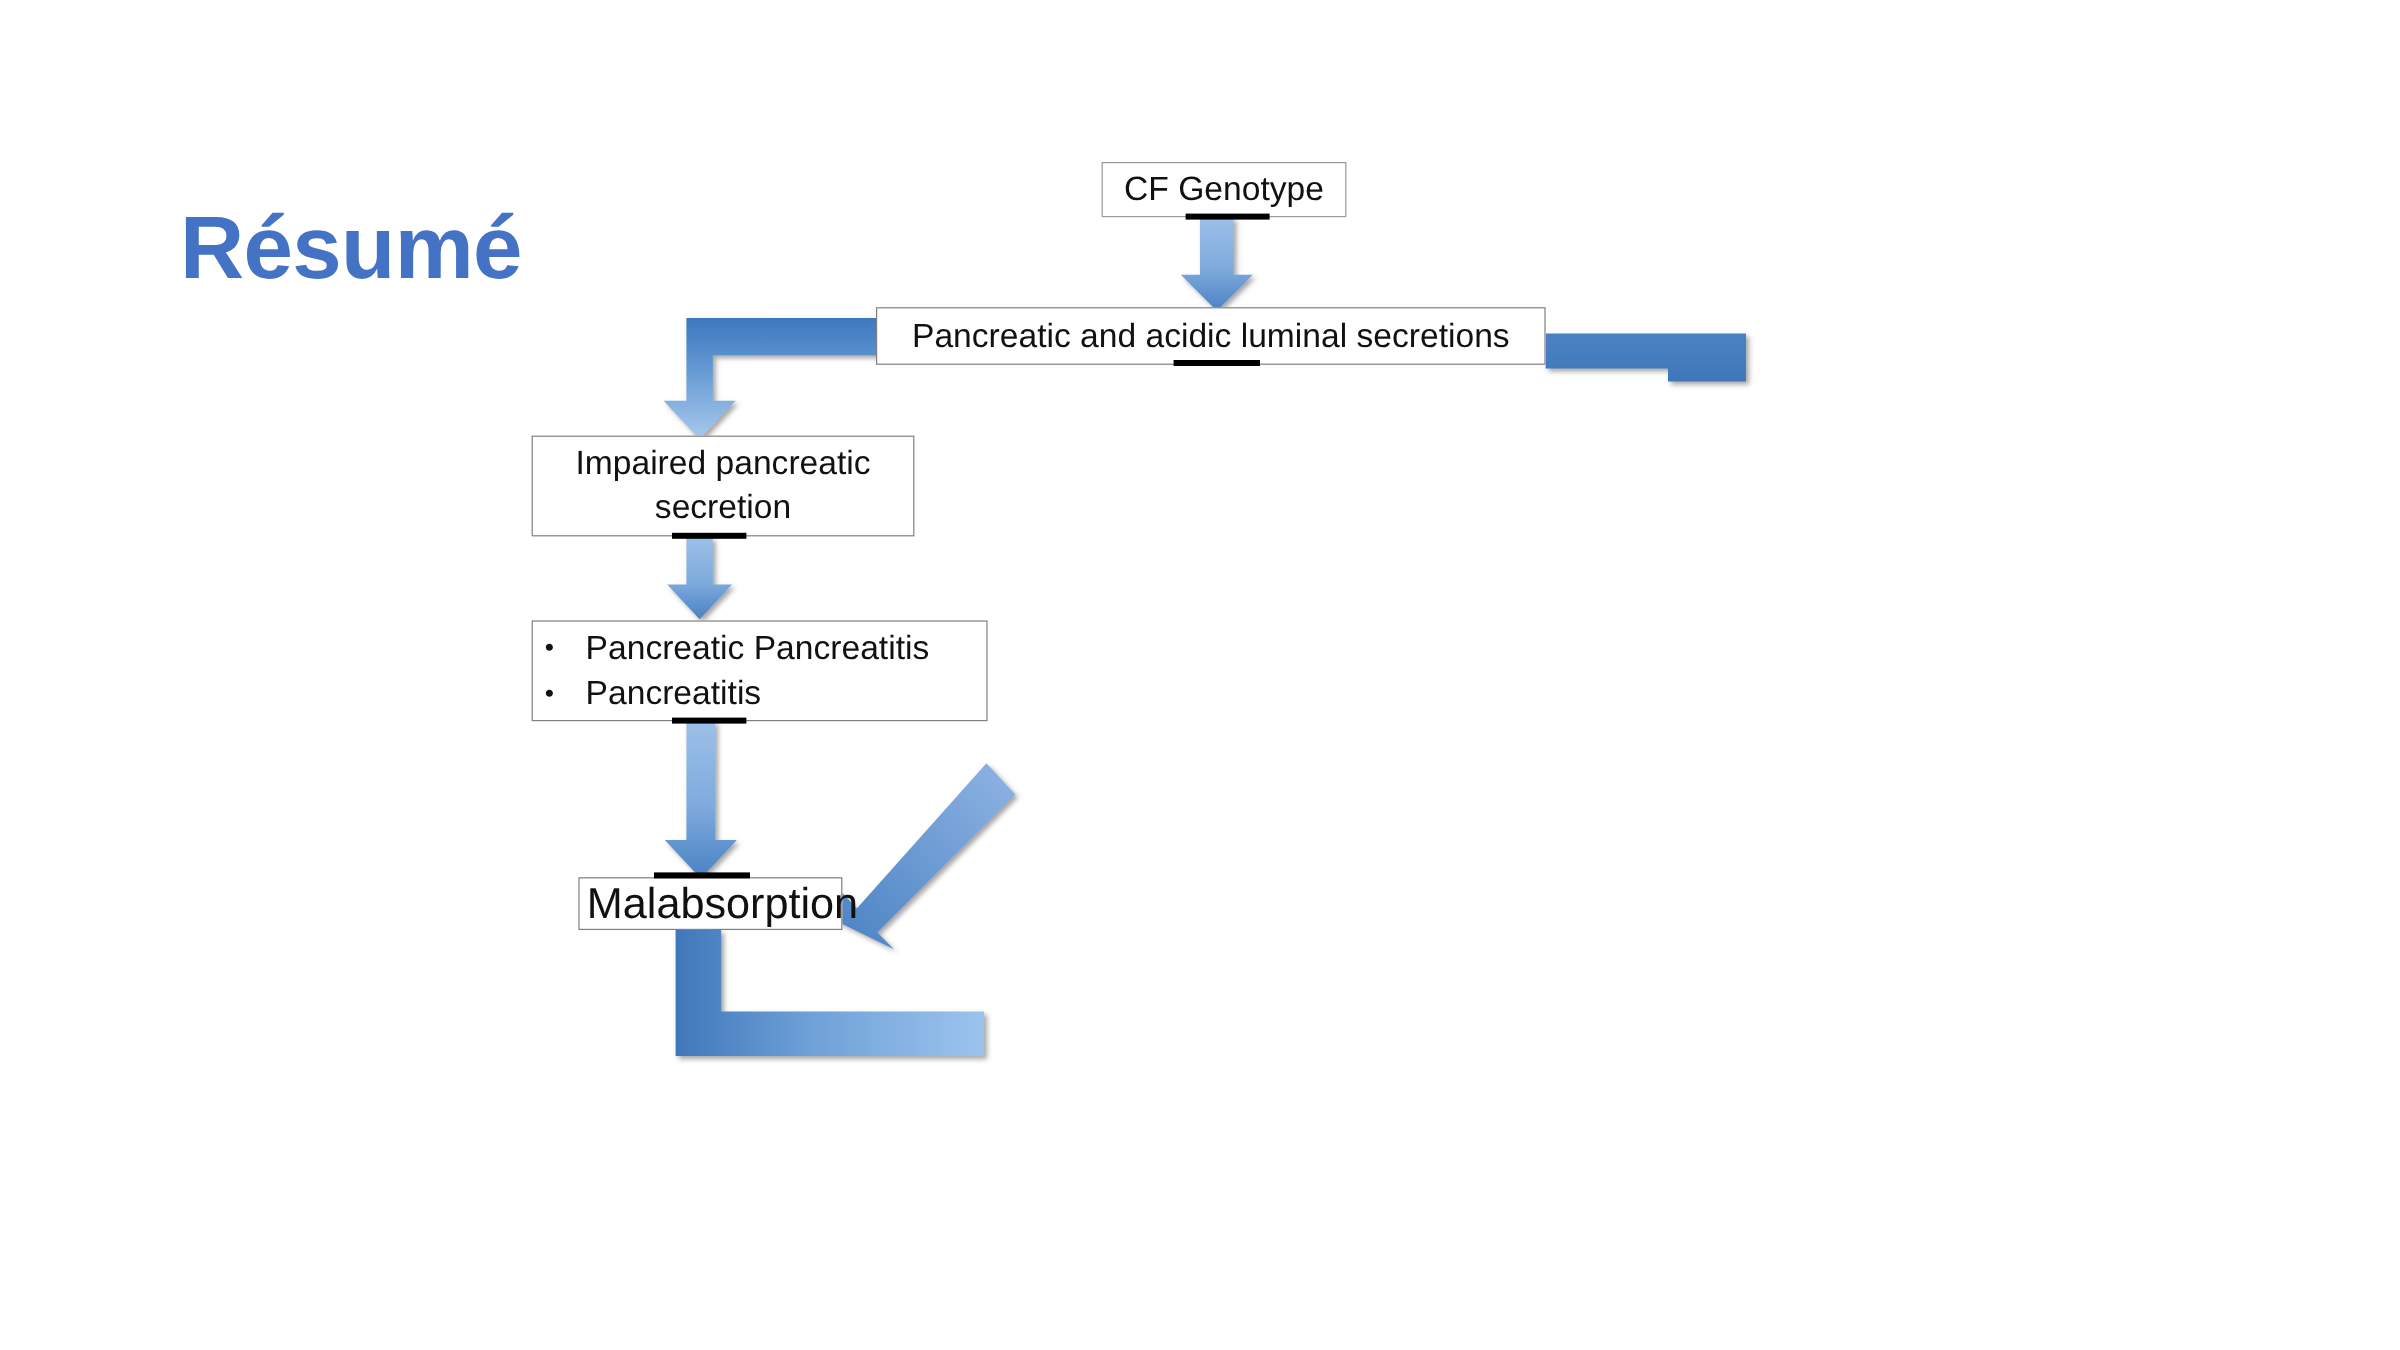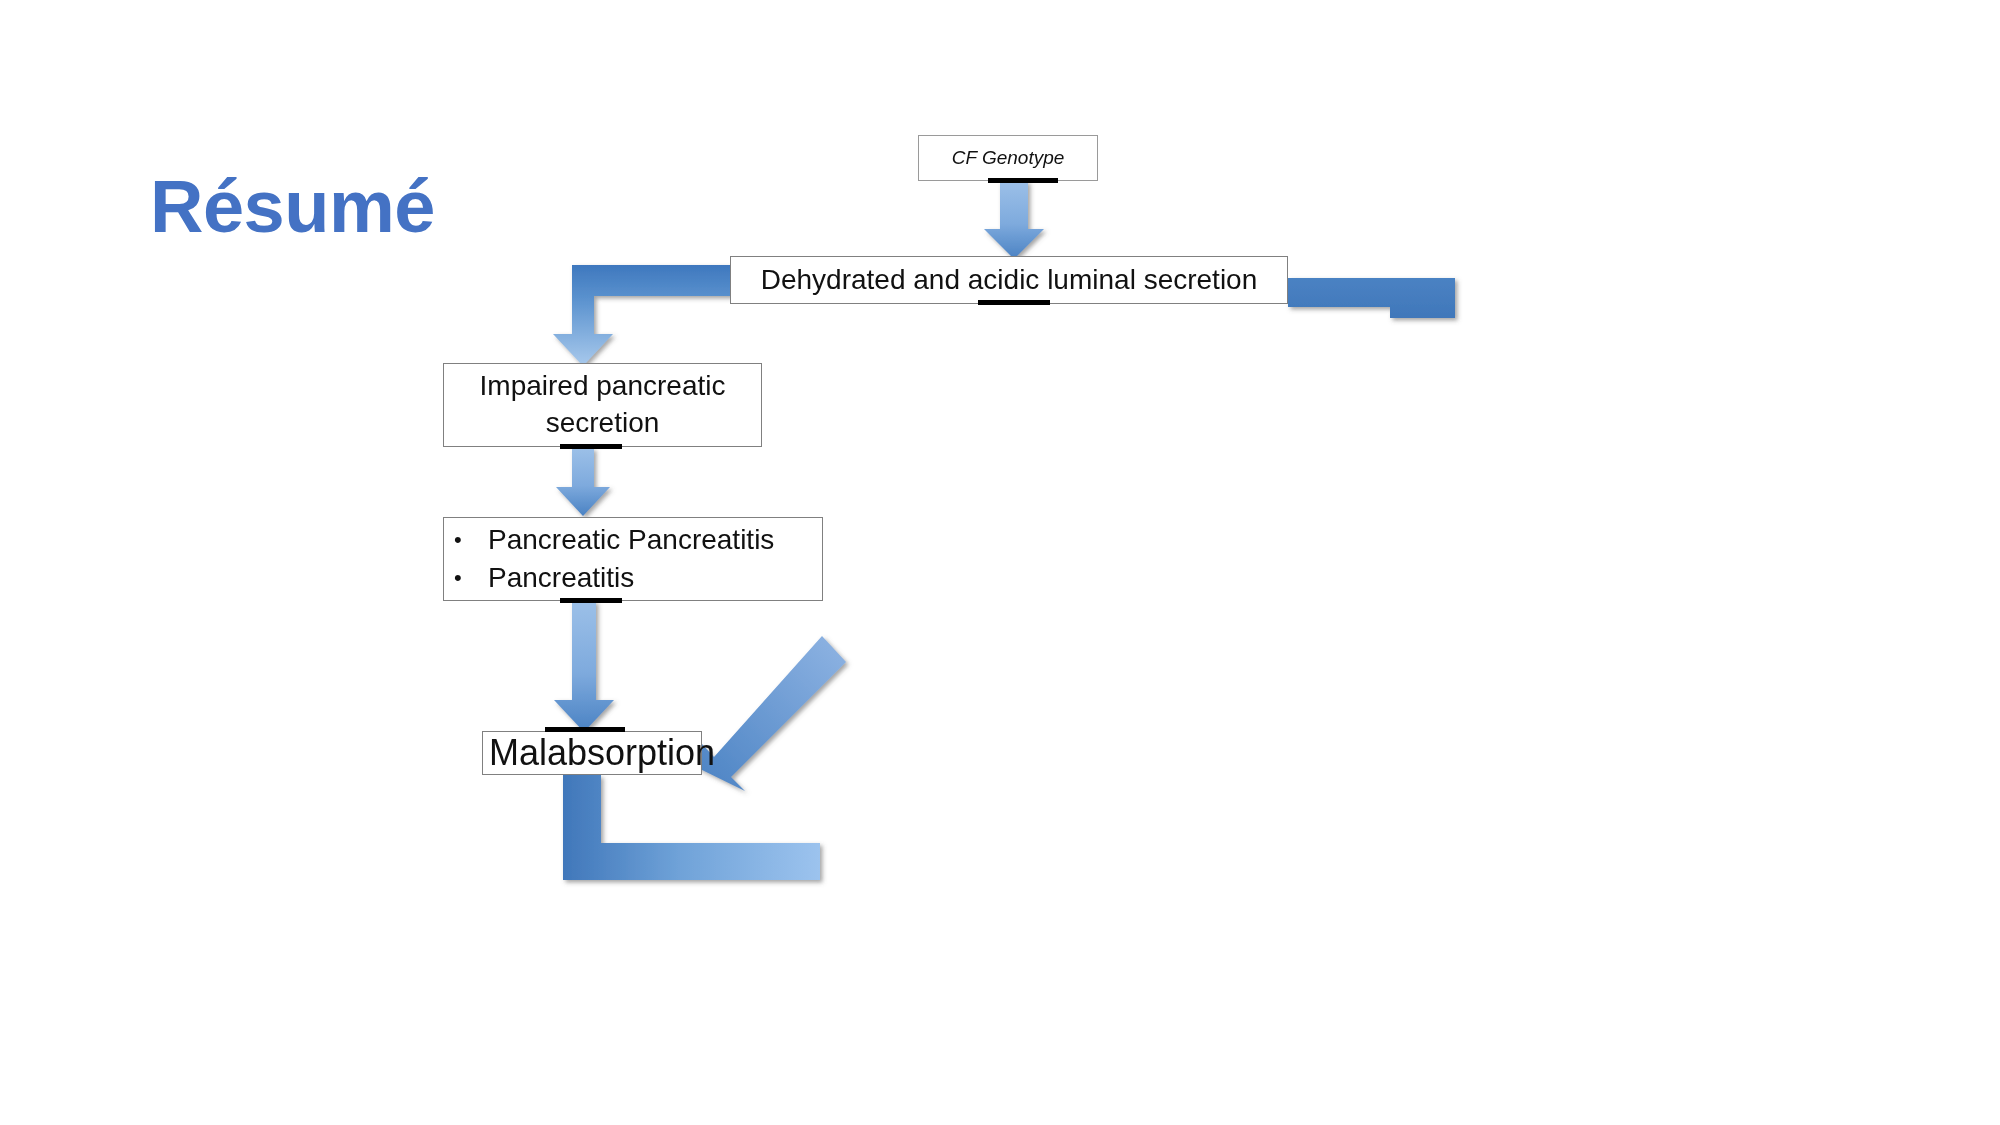--- a/index.html
+++ b/index.html
@@ -53,25 +53,24 @@
   .node .node-text {
     display: block;
     width: 100%;
     padding: 0 6px;
     box-sizing: border-box;
   }
 
   #node-cf-genotype {
     left: 918px;
     top: 135px;
-    width: 180px;
+    width: 204px;
     height: 46px;
-    font-size: 19px;
+    font-size: 28px;
     border-color: #9a9a9a;
-    font-style: italic;
   }
 
   #node-dehydrated {
     left: 730px;
     top: 256px;
     width: 558px;
     height: 48px;
     font-size: 28px;
   }
 
@@ -208,21 +207,21 @@
       <polygon points="563,775 601,775 601,843 820,843 820,880 563,880" fill="url(#gradElbowBottom)"></polygon>
     </g>
   </svg>
 
   <div class="node" id="node-cf-genotype">
     <span class="node-text">CF Genotype</span>
   </div>
   <div class="handle" id="handle-cf"></div>
 
   <div class="node" id="node-dehydrated">
-    <span class="node-text">Dehydrated and acidic luminal secretion</span>
+    <span class="node-text">Pancreatic and acidic luminal secretions</span>
   </div>
   <div class="handle" id="handle-dehy"></div>
 
   <div class="node" id="node-impaired">
     <span class="node-text">Impaired pancreatic secretion</span>
   </div>
   <div class="handle" id="handle-impair"></div>
 
   <div class="node" id="node-bullets">
     <ul class="bullet-list">

